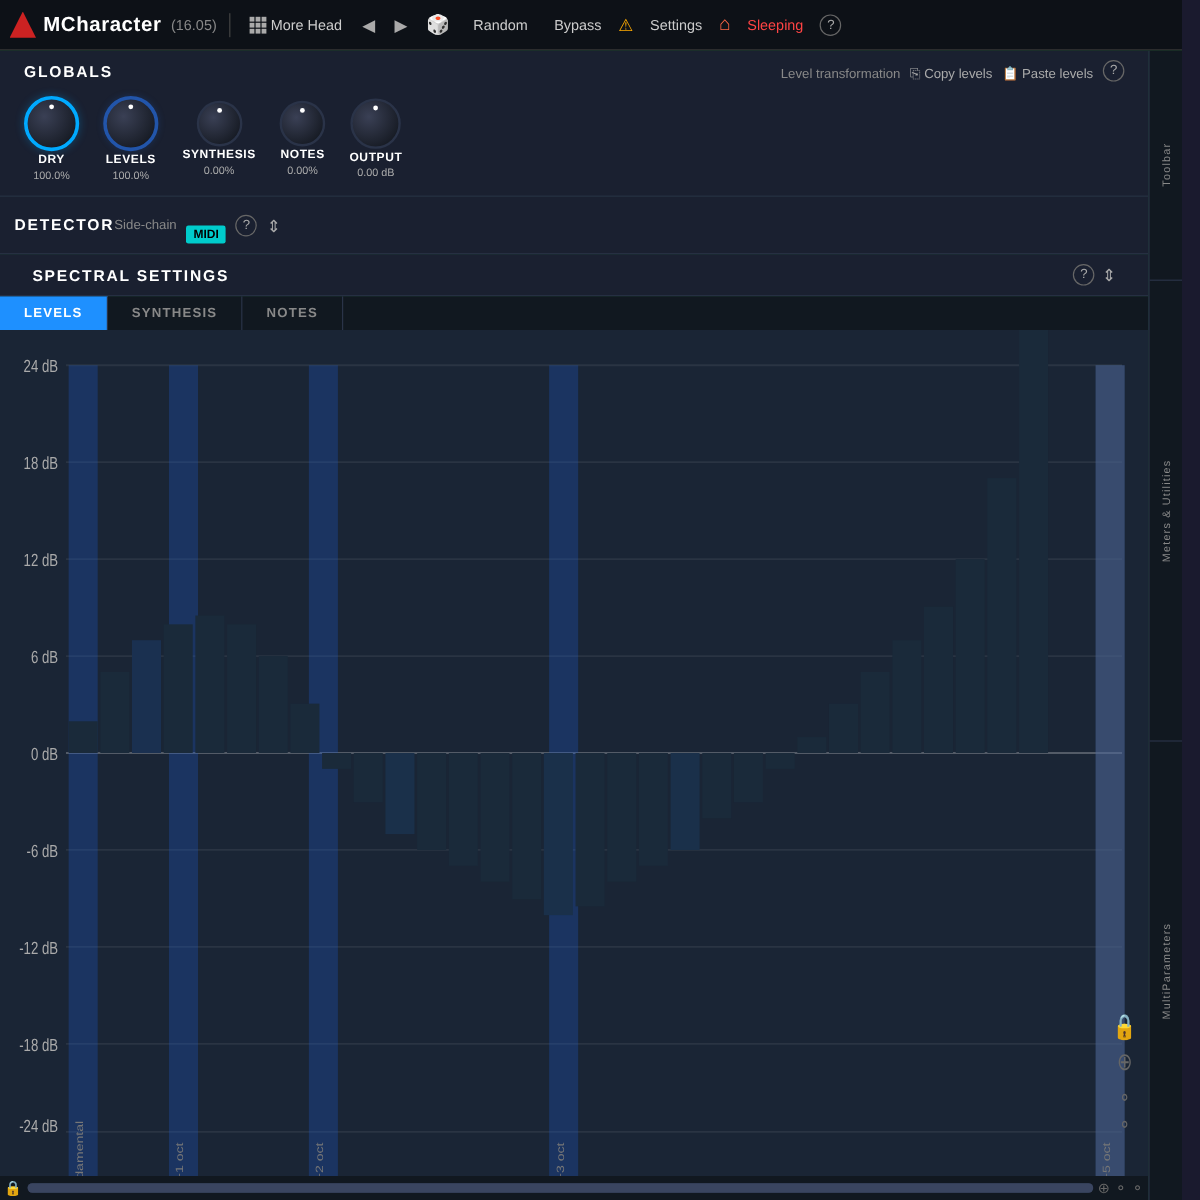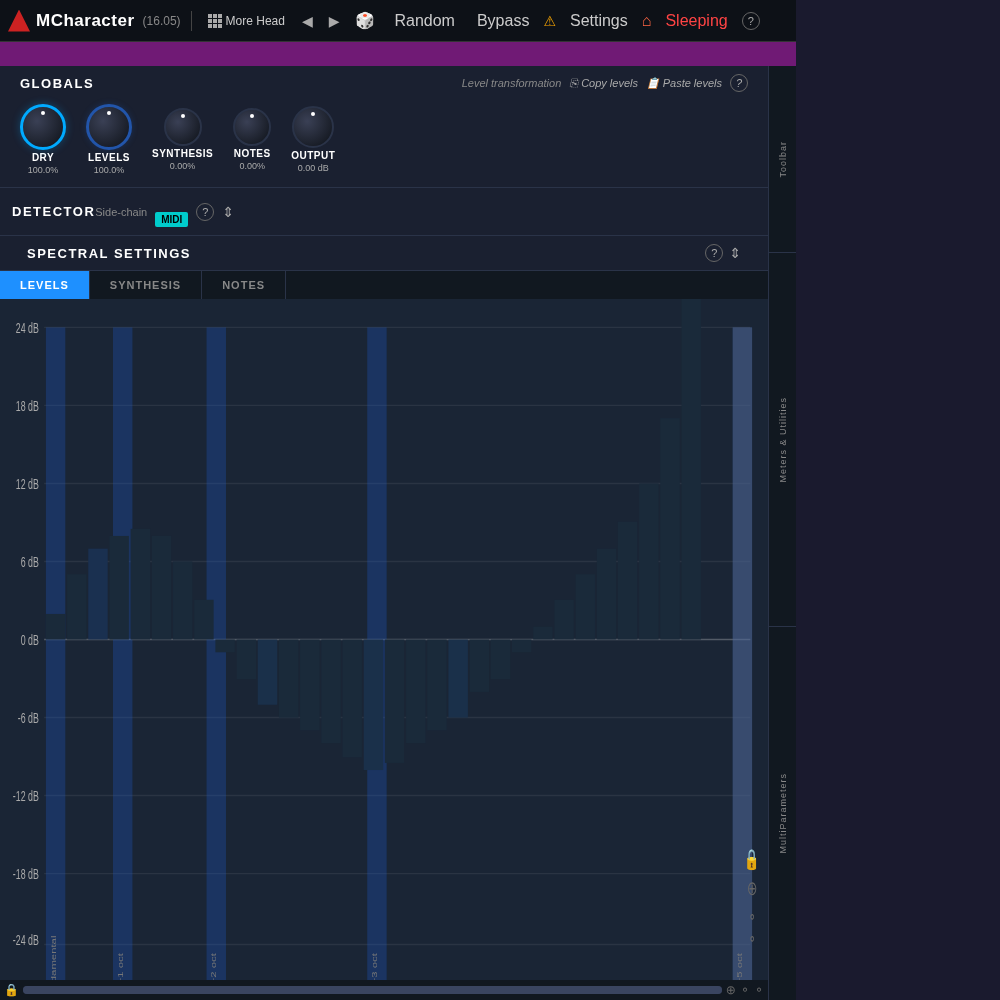--- a/index.html
+++ b/index.html
@@ -5,26 +5,25 @@
     * { margin: 0; padding: 0; box-sizing: border-box; }
     body {
       width: 1000px;
       height: 1000px;
       background: #1a1a2e;
       font-family: 'Arial', sans-serif;
       overflow: hidden;
     }
 
     .app-container {
-      width: 796px;
+      width: 985px;
       height: 1000px;
-      background: #701a75;
+      background: #14532d;
       display: flex;
       flex-direction: column;
-      gap: 24px;
     }
 
     
     .header {
       background: #0d1117;
       height: 42px;
       display: flex;
       align-items: center;
       padding: 0 8px;
       gap: 6px;
@@ -92,21 +91,21 @@
 
     .dice-icon {
       color: #aaa;
       font-size: 16px;
       cursor: pointer;
       padding: 2px 5px;
     }
 
     .header-text-btn {
       color: #cccccc;
-      font-size: 16px;
+      font-size: 12px;
       cursor: pointer;
       padding: 3px 8px;
     }
 
     .header-text-btn.sleeping {
       color: #ff4444;
     }
 
     .help-circle {
       width: 18px;
@@ -163,25 +162,24 @@
 
     .section-title {
       color: #ffffff;
       font-size: 13px;
       font-weight: bold;
       letter-spacing: 1.5px;
     }
 
     .globals-controls {
       display: flex;
-      align-items: center;
+      align-items: flex-end;
       gap: 8px;
       color: #aaa;
       font-size: 11px;
-      font-style: italic;
     }
 
     .level-transform-label {
       color: #888;
       font-size: 11px;
     }
 
     .copy-paste-btn {
       color: #aaa;
       font-size: 11px;

